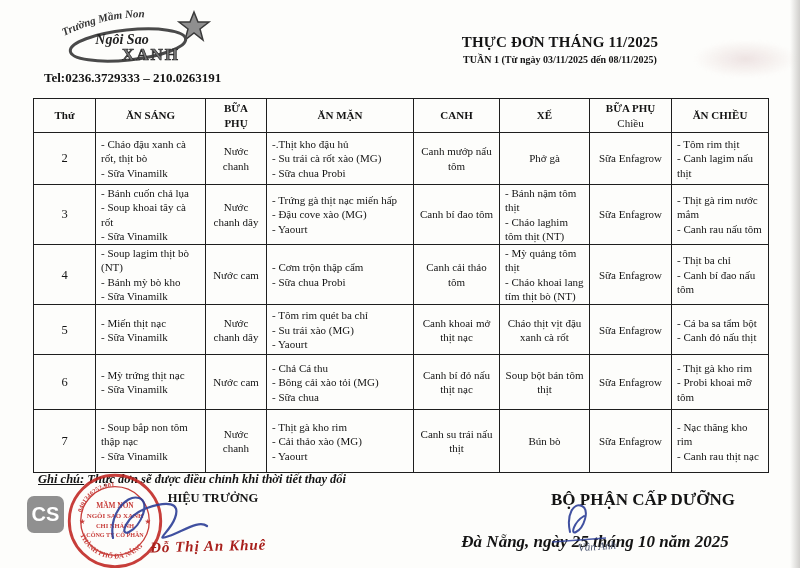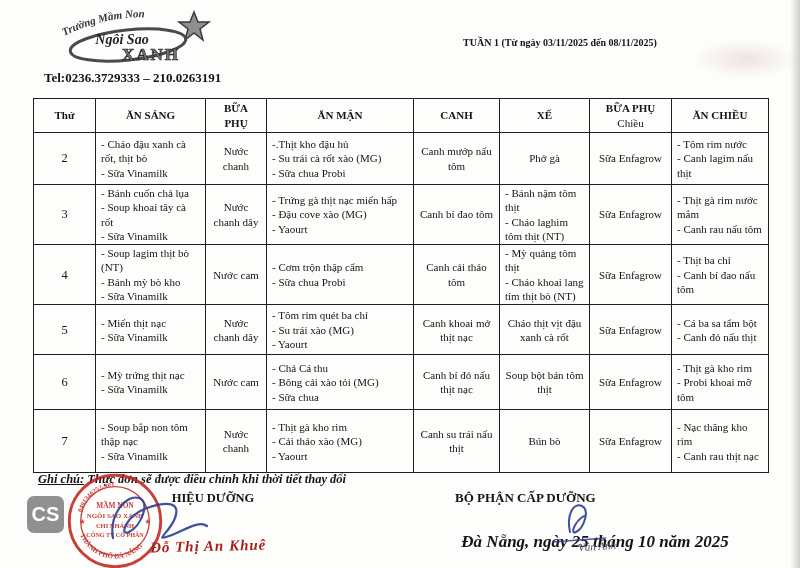--- a/index.html
+++ b/index.html
@@ -42,22 +42,22 @@
 
   
   .note{position:absolute;left:38px;top:472px;font-size:12.5px;font-weight:bold;font-style:italic;z-index:2;}
   .note .lbl{text-decoration:underline;margin-top:8px;}
   .principal-title{position:absolute;left:148px;top:491px;width:130px;text-align:center;
     font-weight:bold;font-size:12.5px;z-index:2;}
   .principal-name{position:absolute;left:150px;top:538px;font-size:15px;font-weight:bold;
     font-style:italic;color:#a8201c;transform:rotate(-1.5deg);z-index:8;letter-spacing:1px;}
   .place-date{position:absolute;left:455px;top:488px;width:280px;text-align:center;
     font-weight:bold;font-style:italic;font-size:17px;z-index:2;margin-top:44px;}
-  .department{position:absolute;left:455px;top:490px;width:280px;text-align:left;
-    font-weight:bold;font-size:13px;z-index:2;}
+  .department{position:absolute;left:455px;top:490px;width:280px;text-align:right;
+    font-weight:bold;font-size:17px;z-index:2;}
   .staff-name{position:absolute;left:578px;top:540px;font-size:11px;font-style:italic;
     color:#4a5470;transform:rotate(-4deg);z-index:7;}
 
   .stamp{position:absolute;left:66px;top:472px;z-index:6;opacity:0.88;}
   .sig-principal{position:absolute;left:95px;top:486px;z-index:7;}
   .sig-staff{position:absolute;left:540px;top:498px;z-index:7;}
 
   
   .wm-badge{position:absolute;left:27px;top:496px;width:37px;height:37px;
     background:rgba(125,125,125,0.85);border-radius:7px;color:#fff;z-index:5;
@@ -86,20 +86,21 @@
       <polygon points="138,6 142,16 153,16 144,23 147,34 138,27 129,34 132,23 123,16 134,16" fill="#8f8f8f" stroke="#3a3a3a" stroke-width="1.5"></polygon>
       <ellipse cx="72" cy="39" rx="58" ry="15" fill="none" stroke="#4a4a4a" stroke-width="3" transform="rotate(-6 72 39)"></ellipse>
       <text x="66" y="38" text-anchor="middle" font-family="Liberation Serif, serif" font-size="14" font-style="italic" font-weight="bold" fill="#222">Ngôi Sao</text>
       <text x="95" y="54" text-anchor="middle" font-family="Liberation Serif, serif" font-size="17" font-weight="bold" letter-spacing="2" fill="#777" stroke="#2a2a2a" stroke-width="0.7">XANH</text>
     </svg>
   </div>
 
   <div class="tel">Tel:0236.3729333 – 210.0263191</div>
 
   <div class="title-block">
+    <div class="title1">THỰC ĐƠN THÁNG 11/2025</div>
     <div class="title2">TUẦN 1 (Từ ngày 03/11/2025 đến 08/11/2025)</div>
   </div>
 
   <table class="menu">
     <colgroup>
       <col style="width:62px">
         <col style="width:110px">
         <col style="width:61px">
         <col style="width:147px">
       <col style="width:86px">
@@ -155,21 +156,21 @@
           <td class="center">
             <div class="ln">Canh mướp nấu tôm</div>
           </td>
           <td class="center">
             <div class="ln">Phở gà</div>
           </td>
           <td class="center">
             <div class="ln">Sữa Enfagrow</div>
           </td>
           <td class="left">
-            <div class="ln">- Tôm rim nước</div>
+            <div class="ln">- Tôm rim thịt</div>
             <div class="ln">- Canh lagim nấu thịt</div>
           </td>
         </tr>
         <tr>
           <td class="day">3</td>
           <td class="left">
             <div class="ln">- Bánh cuốn chả lụa</div>
             <div class="ln">- Soup khoai tây cà rốt</div>
             <div class="ln">- Sữa Vinamilk</div>
           </td>
@@ -309,21 +310,21 @@
             <div class="ln">- Canh rau thịt nạc</div>
           </td>
         </tr>
       </tbody>
   </table>
 
   <div class="note">
     <span class="lbl">Ghi chú:</span><span> Thực đơn sẽ được điều chỉnh khi thời tiết thay đổi</span>
   </div>
 
-  <div class="principal-title">HIỆU DƯỠNG</div>
+  <div class="principal-title">HIỆU TRƯỞNG</div>
   <div class="principal-name">Đỗ Thị An Khuê</div>
 
   <div class="place-date">Đà Nẵng, ngày 25 tháng 10 năm 2025</div>
   <div class="department">BỘ PHẬN CẤP DƯỠNG</div>
   <div class="staff-name">Vân Anh</div>
 
   <div class="stamp">
     <svg width="98" height="98" viewBox="0 0 120 120">
       <defs>
         <path id="ringTop" d="M 18,60 A 42,42 0 0 1 102,60"></path>

